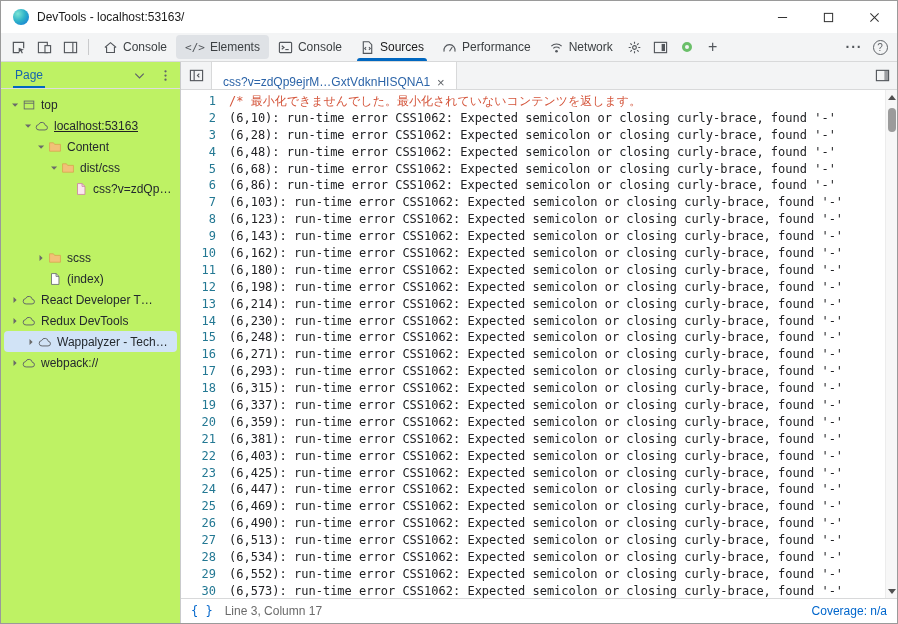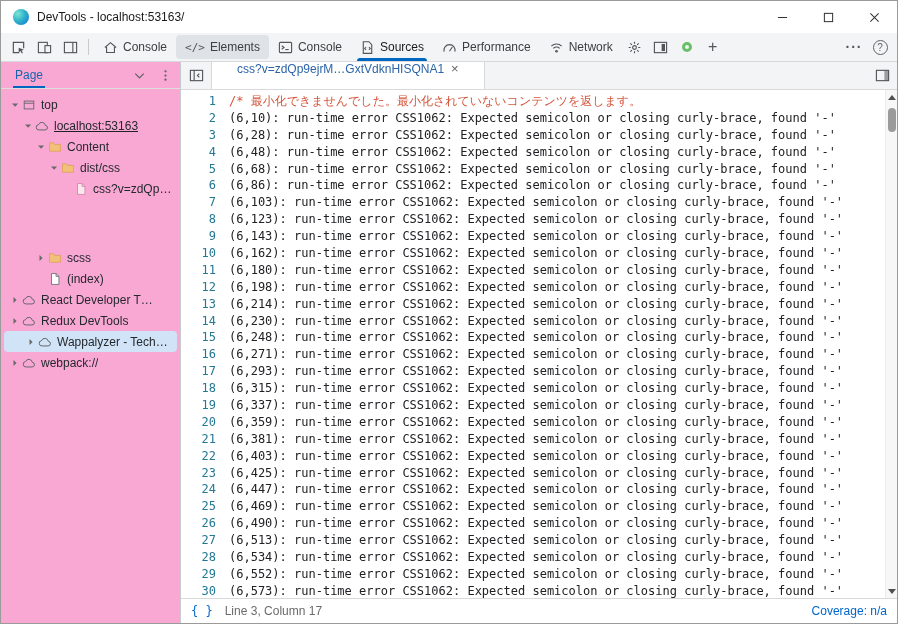--- a/index.html
+++ b/index.html
@@ -29,40 +29,40 @@
   .ring { width:10px; height:10px; border-radius:50%; border:3px solid #6abf69; display:block; }
   .plus-glyph { font-size:16px; color:#52565b; line-height:1; }
   .more-glyph { font-size:14px; letter-spacing:1px; color:#52565b; font-weight:bold; }
   .help-circle { width:15px; height:15px; border:1.2px solid #5f6368; border-radius:50%; display:flex; align-items:center; justify-content:center; font-size:10px; color:#5f6368; }
   .tb-spacer { flex:1 1 auto; }
 
   
   .main { flex:1 1 auto; display:flex; min-height:0; }
 
   
-  .sidebar { width:180px; flex:0 0 180px; border-right:1px solid #c9cacc; display:flex; flex-direction:column; background:#f9a8d4; }
+  .sidebar { width:180px; flex:0 0 180px; border-right:1px solid #c9cacc; display:flex; flex-direction:column; background:#bef264; }
   .sidebar-header { height:27px; flex:0 0 27px; border-bottom:1px solid #ddd; display:flex; align-items:center; padding:0 6px 0 12px; }
   .pane-tab { color:#1765ad; position:relative; height:100%; display:flex; align-items:center; padding:0 2px; }
   .pane-tab::after { content:""; position:absolute; left:0; right:0; bottom:0; height:2px; background:#0067c0; }
   .sh-icons { margin-left:auto; display:flex; align-items:center; gap:8px; color:#5f6368; }
   .sh-btn { width:18px; height:18px; display:flex; align-items:center; justify-content:center; }
   .tree { flex:1 1 auto; overflow:hidden; padding-top:5px; }
   .tree-row { height:21px; display:flex; align-items:center; margin:0 3px; border-radius:4px; }
   .tree-row.selected { background:#d1e3f6; }
   .expander { width:13px; height:16px; display:flex; align-items:center; justify-content:center; flex:0 0 13px; }
   .expander svg { width:12px; height:12px; display:block; }
   .tree-icon { width:16px; height:16px; display:flex; align-items:center; justify-content:center; margin-right:4px; flex:0 0 16px; }
   .tree-icon svg { width:14px; height:14px; display:block; }
   .tree-label { white-space:nowrap; overflow:hidden; text-overflow:ellipsis; color:#24292e; }
 
   
   .editor { flex:1 1 auto; display:flex; flex-direction:column; min-width:0; background:#fff; }
   .tabbar { height:28px; flex:0 0 28px; background:#f3f4f5; border-bottom:1px solid #d8d9da; display:flex; align-items:stretch; }
   .tabbar .tbtn { margin:0 2px; }
-  .file-tab { display:flex; align-items:flex-start; gap:7px; background:#fff; border-left:1px solid #d8d9da; border-right:1px solid #d8d9da; padding:0 25px; max-width:280px; }
+  .file-tab { display:flex; align-items:flex-end; gap:7px; background:#fff; border-left:1px solid #d8d9da; border-right:1px solid #d8d9da; padding:0 11px; max-width:280px; }
   .file-tab-label { color:#2c64a8; white-space:nowrap; overflow:hidden; text-overflow:ellipsis; }
   .file-tab-close { color:#5f6368; font-size:13px; line-height:1; }
 
   
   .code { flex:1 1 auto; position:relative; overflow:hidden; background:#fff; font-family:"DejaVu Sans Mono", "Liberation Mono", monospace; font-size:12px; padding-top:3px; }
   .line { display:flex; line-height:16.9px; height:16.9px; white-space:pre; }
   .ln { width:48px; flex:0 0 48px; text-align:right; padding-right:13px; color:#237893; }
   .lt { white-space:pre; color:#202124; }
   .lt.comment { color:#d4553b; }
 

